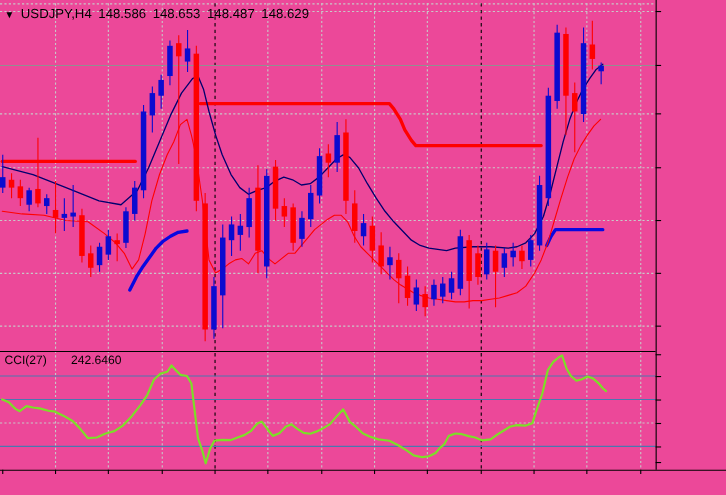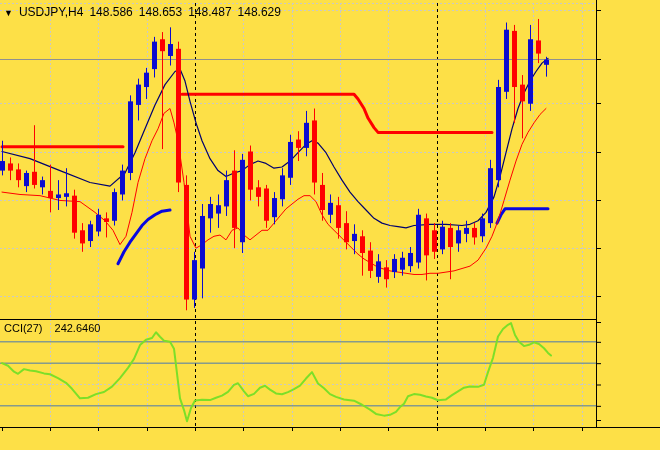--- a/index.html
+++ b/index.html
@@ -1,23 +1,23 @@
 <!DOCTYPE html>
 <html><head>
 <meta charset="utf-8">
 <style>
   html,body{margin:0;padding:0;background:#fff;}
-  #app{position:relative;width:660px;height:450px;background:#fde047;overflow:hidden;
+  #app{position:relative;width:660px;height:450px;background:#ec4899;overflow:hidden;
        font-family:"Liberation Sans",sans-serif;color:#000;}
   #cv{position:absolute;left:0;top:0;}
   #hdr{position:absolute;left:4px;top:5px;font-size:12px;line-height:14px;}
   #hdr span{margin-right:6px;}
   #tri{font-size:9px;margin-right:2px;}
   #ccihdr{position:absolute;left:4px;top:322px;font-size:11px;}
-  #ccihdr span{margin-right:12px;}
+  #ccihdr span{margin-right:22px;}
   .axiszone{position:absolute;}
 </style>
 </head>
 <body>
 
 <div id="app">
   <svg id="cv" width="660" height="450">
       <defs>
         <clipPath id="mclip">
           <rect x="0" y="2" width="596" height="316"></rect>

